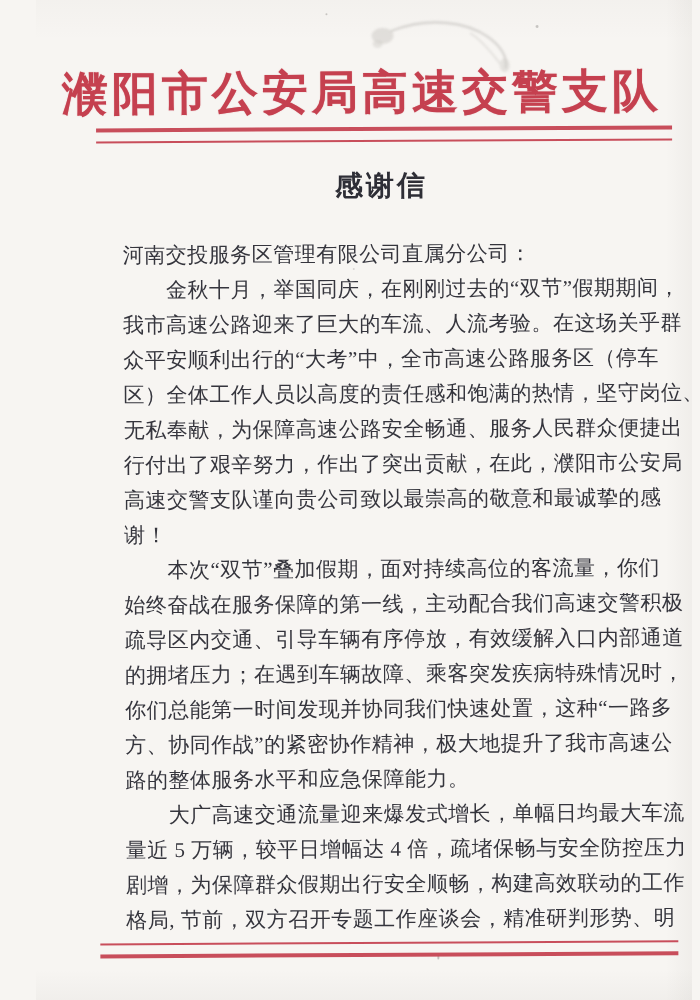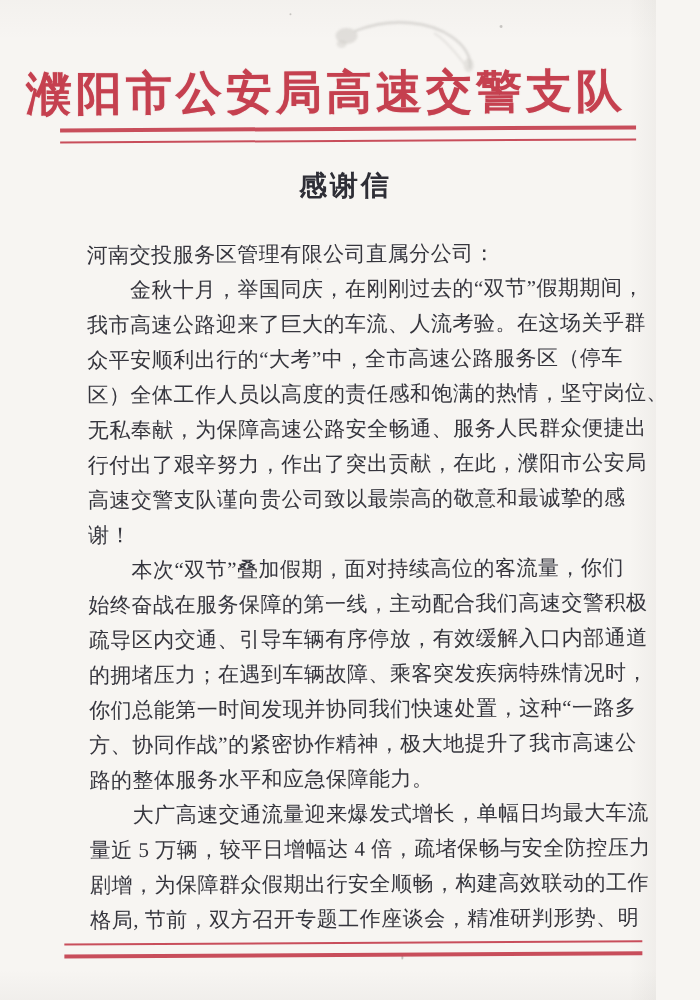--- a/index.html
+++ b/index.html
@@ -14,20 +14,21 @@
     background:var(--paper);
     font-family:"Liberation Serif","DejaVu Serif",serif;
   }
   .page{
     position:relative;
     width:656px;height:1000px;
     background:
       linear-gradient(to right, rgba(120,115,108,0) 96%, rgba(120,115,108,0.06)),
       linear-gradient(to bottom, rgba(120,115,108,0.03), rgba(120,115,108,0) 4%, rgba(120,115,108,0) 97%, rgba(120,115,108,0.05)),
       var(--paper);
+    margin-left: 36px;
   }
   .sheet{
     position:absolute;inset:0;
     transform:rotate(-0.3deg);
     transform-origin:50% 50%;
   }
   .org-header{
     position:absolute;top:62px;left:0;width:100%;
     text-align:center;
     font-size:46px;font-weight:bold;

